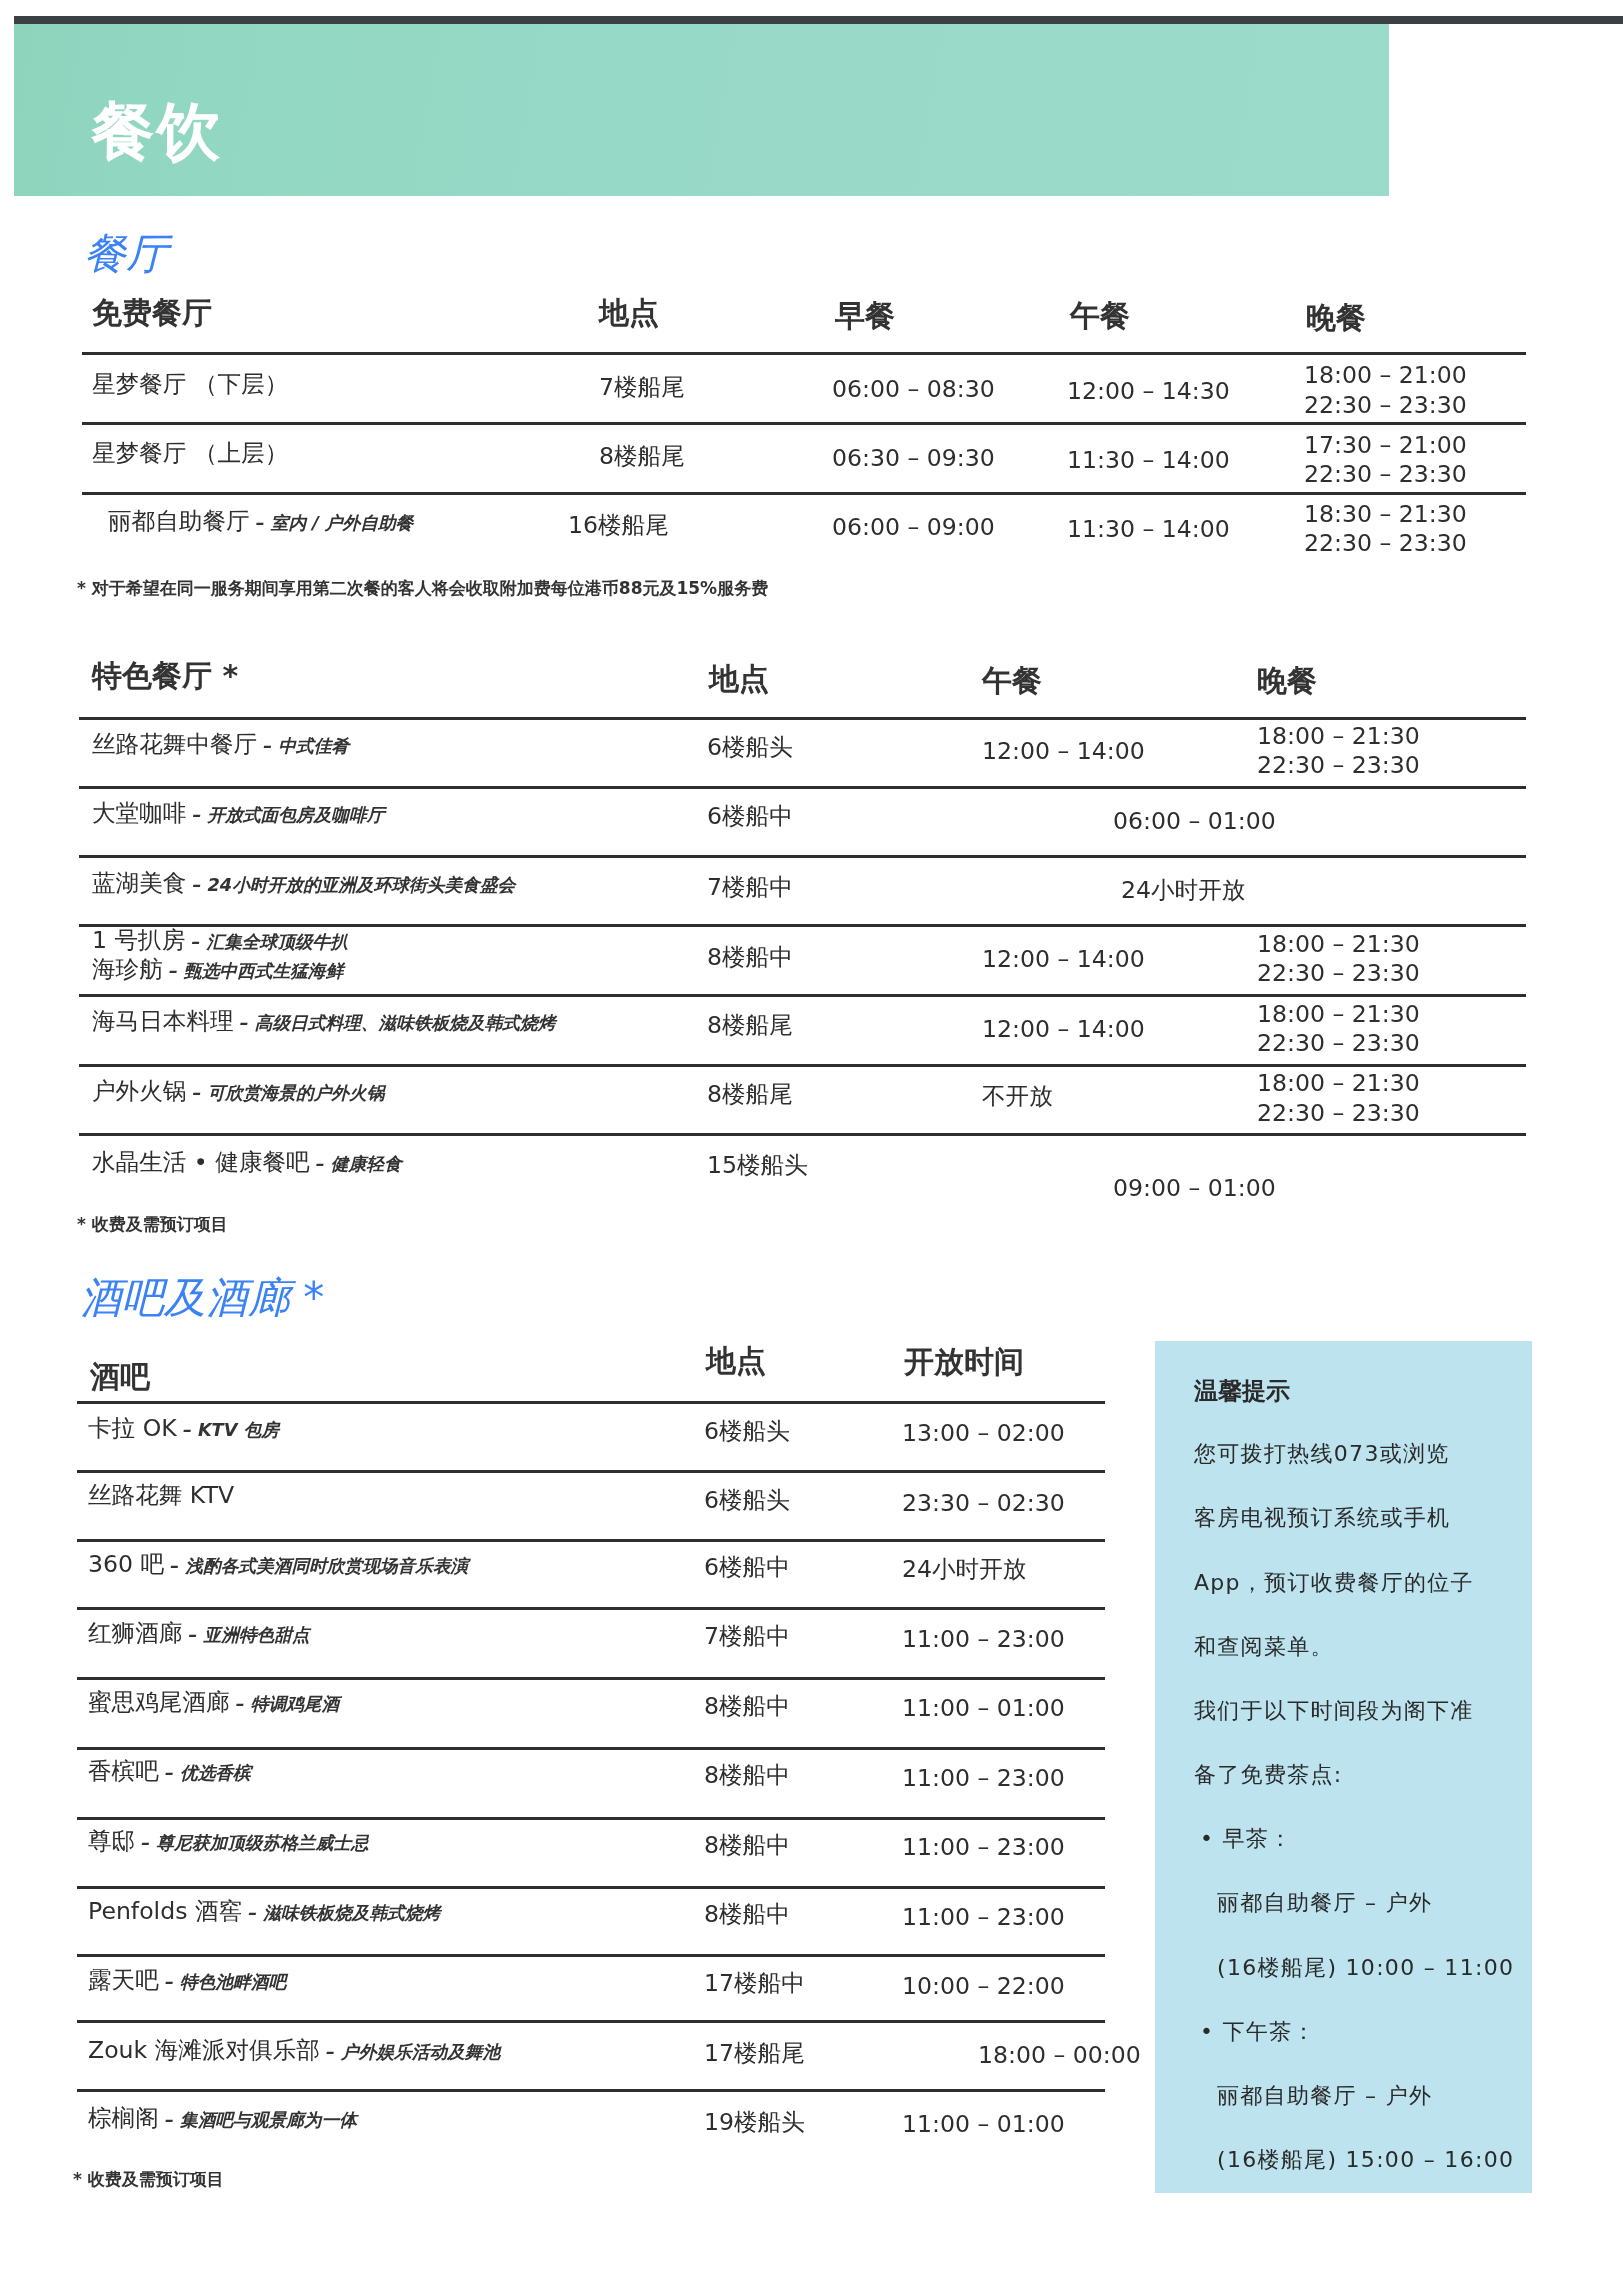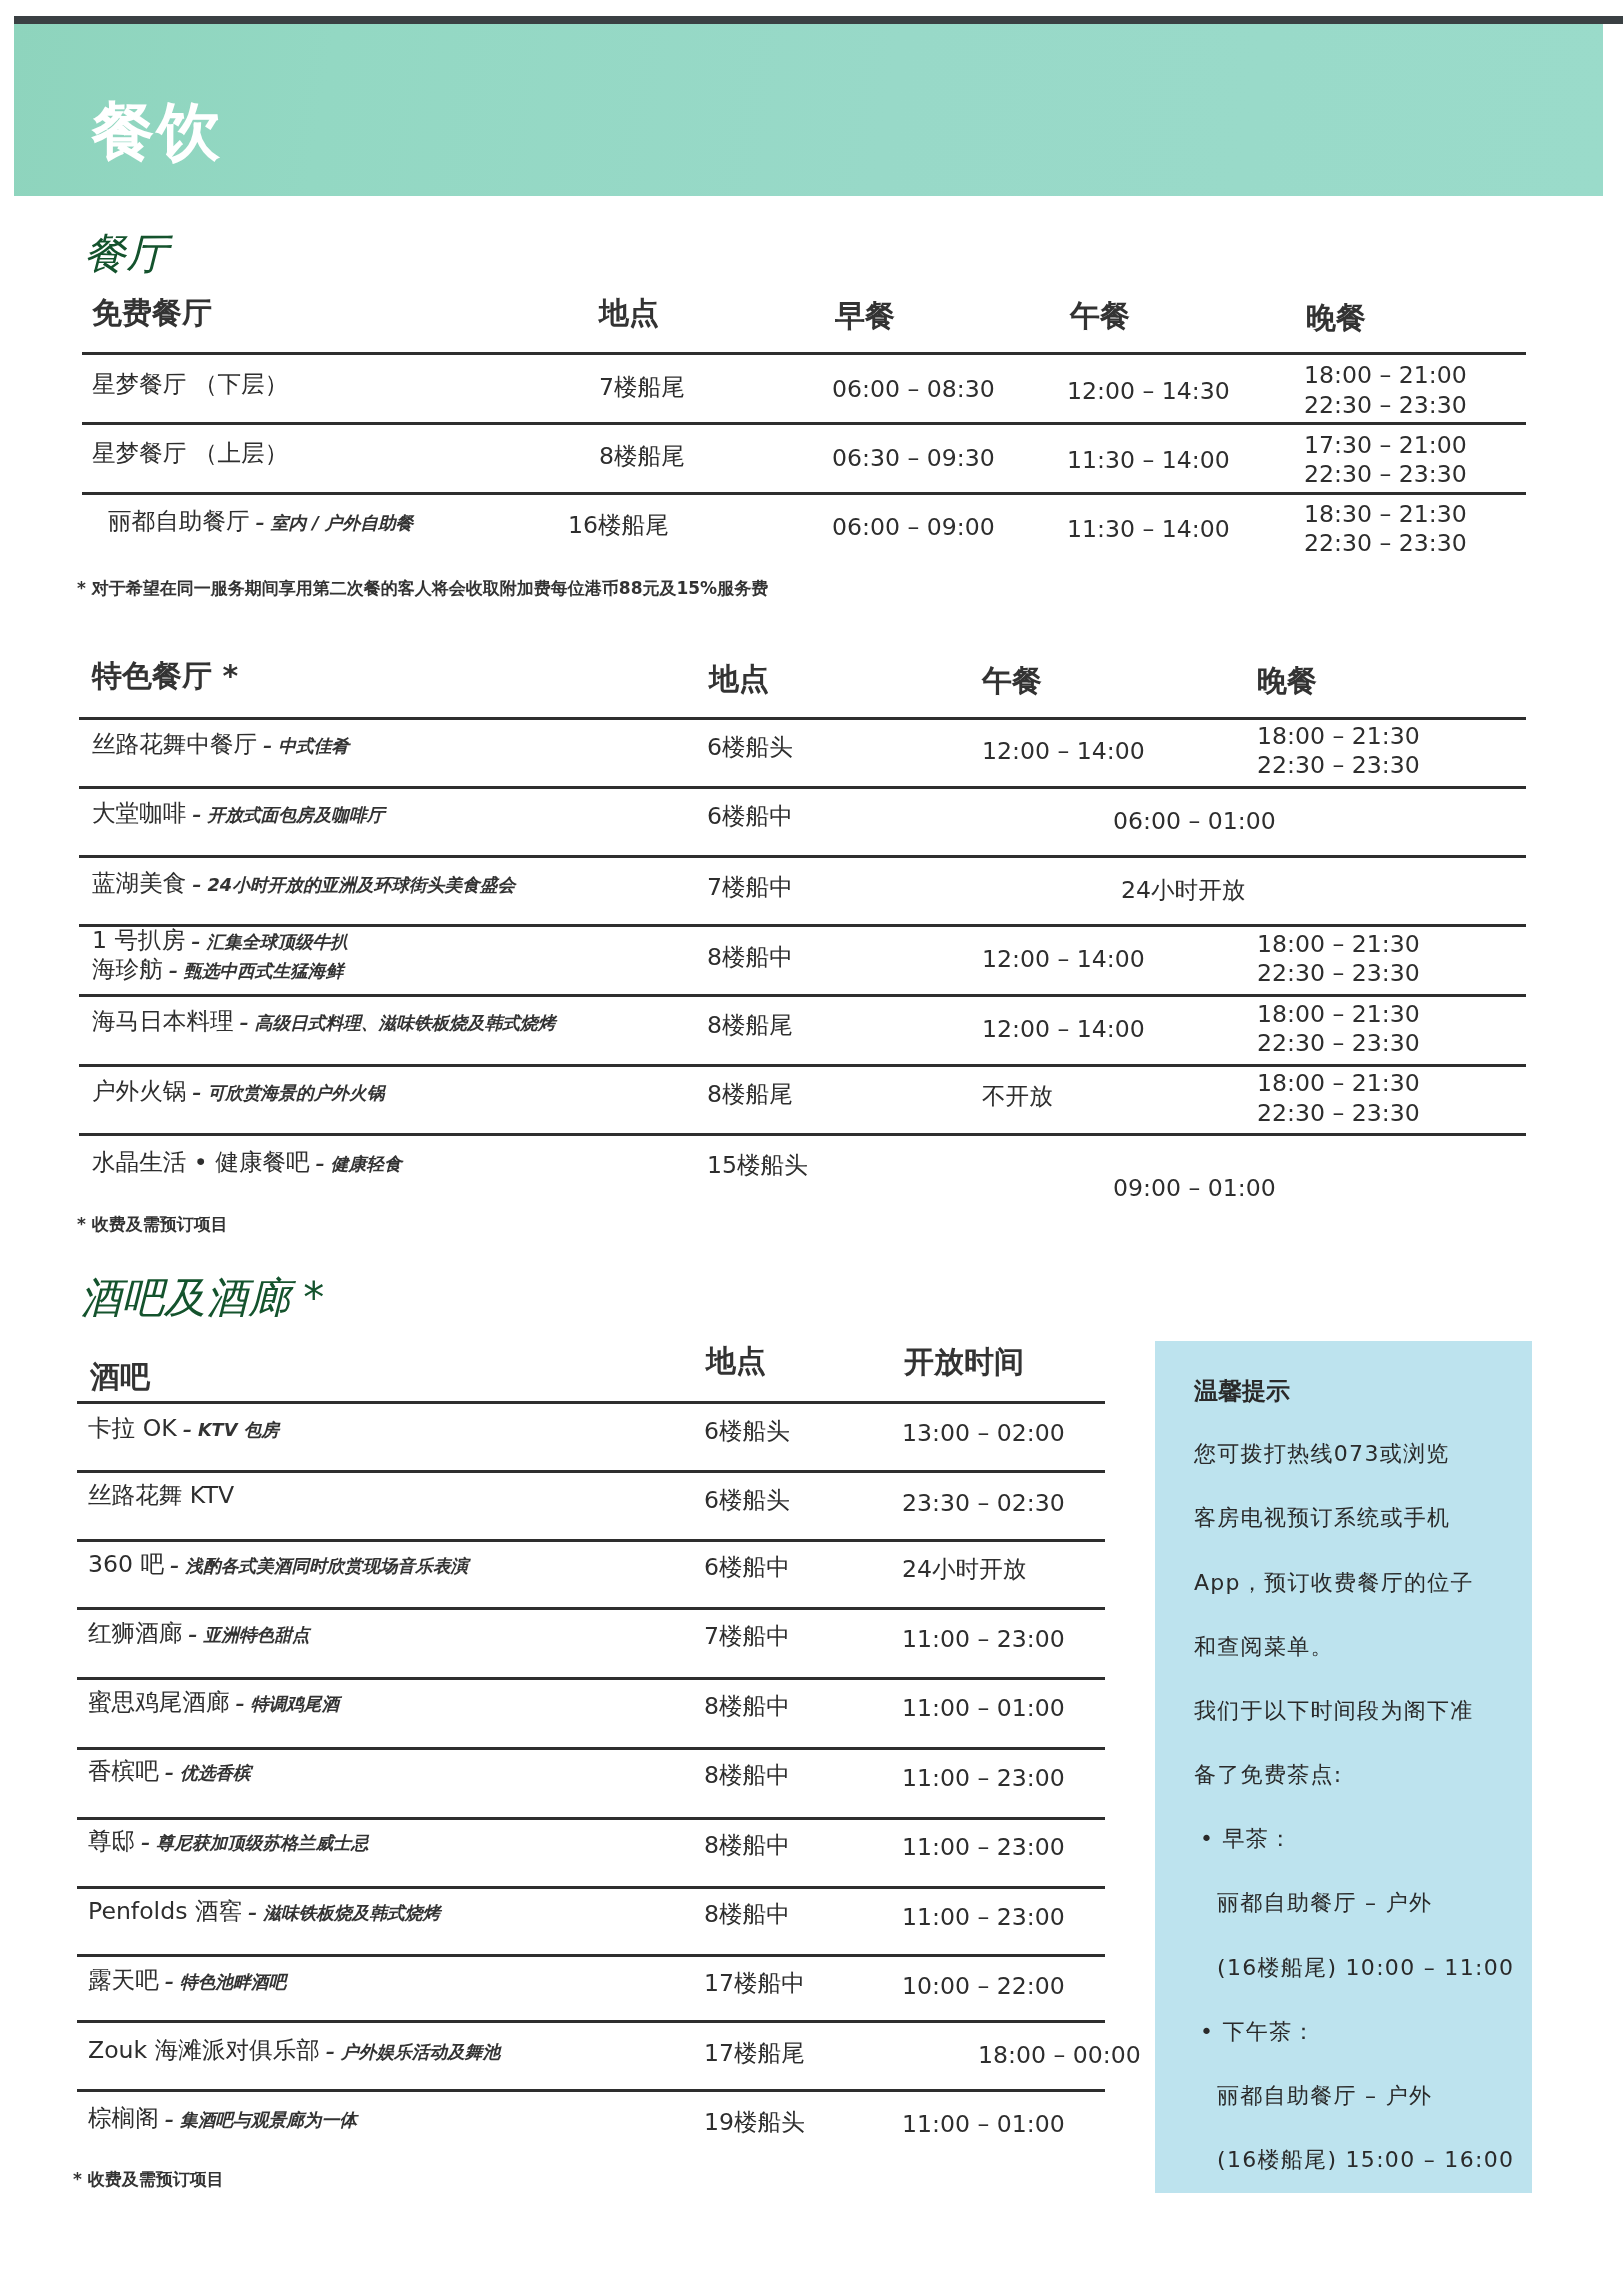--- a/index.html
+++ b/index.html
@@ -1,24 +1,24 @@
 <!DOCTYPE html>
 <html style="font-size:10.5px"><head>
 <meta charset="utf-8">
 <style>
   * { box-sizing: border-box; margin: 0; padding: 0; }
   html, body { width: 1623px; height: 2295px; background: #ffffff; overflow: hidden; }
   body { font-family: "DejaVu Sans", "Liberation Sans", sans-serif; color: #2a2a2a; position: relative; }
 
   .topbar { position: absolute; left: 14.4px; top: 15.7px; width: 1609px; height: 7.9px; background: #3a4043; }
-  .banner { position: absolute; left: 14.4px; top: 23.6px; width: 1589px; height: 172px;
+  .banner { position: absolute; left: 14.4px; top: 23.6px; width: 1375px; height: 172px;
             background: linear-gradient(100deg, #8ed4bd 0%, #93d8c3 20%, #98d9c8 55%, #9adbca 100%); }
   .banner-title { position: absolute; left: 77px; top: 65px; font-size: 63px; color: #ffffff; font-weight: bold; letter-spacing: 2.6px; }
 
-  .h-italic { position: absolute; font-size: 42px; font-style: italic; color: #14532d; }
+  .h-italic { position: absolute; font-size: 42px; font-style: italic; color: #3b82f6; }
   .tbl-head { position: absolute; font-size: 30px; font-weight: bold; color: #333; }
   .rule { position: absolute; height: 2.6px; background: #2e2e2e; }
   .cell { position: absolute; font-size: 23.6px; color: #2e2e2e; white-space: nowrap; line-height: 29px; }
   .cell .sub { font-size: 17.7px; font-style: italic; font-weight: bold; color: #333; }
   .note { position: absolute; font-size: 17px; font-weight: bold; color: #333; white-space: nowrap; }
 
   .tips { position: absolute; left: 1155px; top: 1341px; width: 377px; height: 852px; background: #bde3ee; }
   .tips .t-title { position: absolute; left: 39px; top: 34px; font-size: 24px; font-weight: bold; color: #2a2a2a; }
   .tips .t-line { position: absolute; left: 39px; font-size: 22px; color: #2a2a2a; white-space: nowrap; letter-spacing: 1.3px; }
   .tips .t-ind { left: 62px; }

